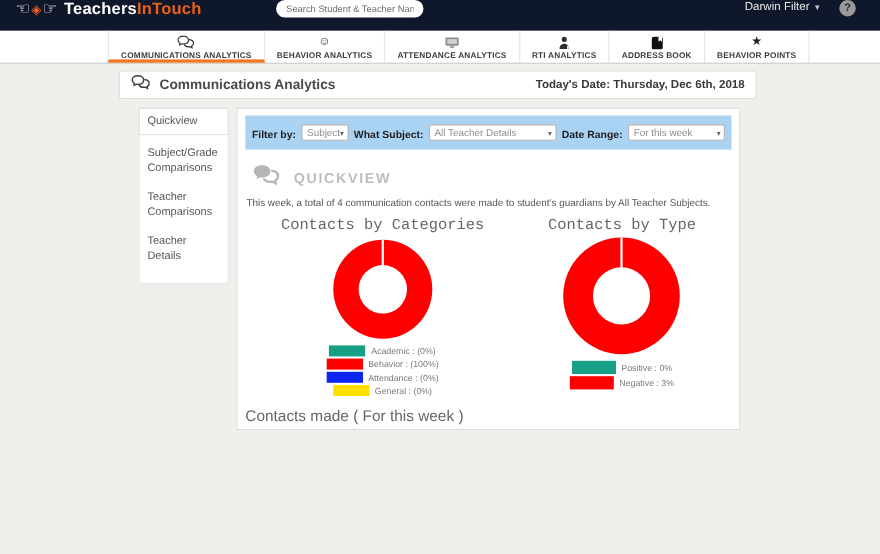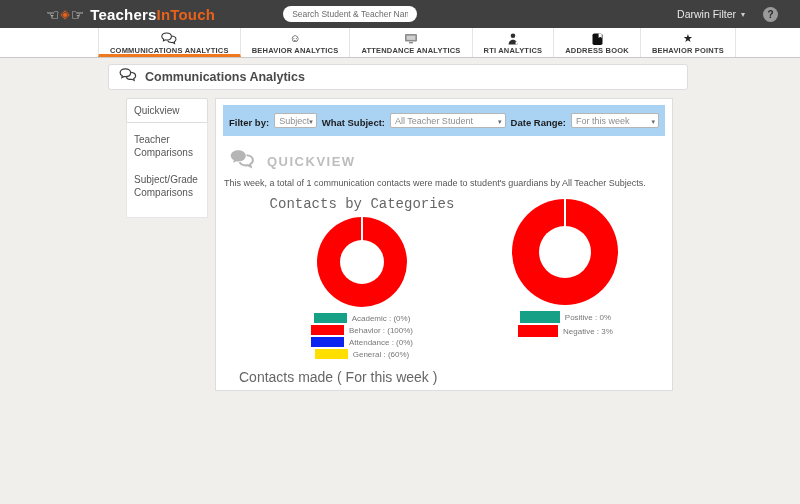--- a/index.html
+++ b/index.html
@@ -5,22 +5,22 @@
   * { margin:0; padding:0; box-sizing:border-box; }
   html,body { width:800px; height:504px; }
   body {
     font-family:"Liberation Sans", sans-serif;
     background:#f0efeb;
     overflow:hidden;
     position:relative;
   }
   
   .topbar {
-    height:28px; background:#404040; display:flex; align-items:center;
-    padding:0 22px 0 46px;
+    height:28px; background:#0f172a; display:flex; align-items:flex-start;
+    padding:0 22px 0 14px;
   }
   .logo { display:flex; align-items:center; cursor:pointer; }
   .hand { color:#f5f5f5; font-size:15px; line-height:1; }
   .logo-gem { color:#e8611a; font-size:12px; margin:0 1px; line-height:1; }
   .hand-left::before { content:"\261C"; }
   .logo-gem::before { content:"\25C8"; }
   .hand-right::before { content:"\261E"; }
   .brand { margin-left:6px; font-size:15px; font-weight:bold; letter-spacing:.2px; }
   .brand .t1 { color:#ffffff; }
   .brand .t2 { color:#e8611a; }
@@ -112,21 +112,21 @@
   .swatch { display:inline-block; margin-right:5px; }
   .legend-1 .swatch { width:33px; height:10px; }
   .legend-2 .swatch { width:40px; height:12px; }
   .legend-text { font-size:8px; color:#777; white-space:nowrap; }
   .sw-teal { background:#16a085; }
   .sw-red { background:#fe0000; }
   .sw-blue { background:#0b24f0; }
   .sw-yellow { background:#ffdf00; }
   
   .bar-section { margin-top:8px; }
-  .bar-title { font-size:14px; color:#666; margin-left:16px; }
+  .bar-title { font-size:14px; color:#666; margin-left:0; }
   .bar-chart { display:flex; margin-top:8px; }
   .y-axis { width:26px; position:relative; flex-shrink:0; }
   .y-label {
     position:absolute; left:-16px; top:50%; transform:rotate(-90deg) translateX(50%);
     transform-origin:center; font-size:7.5px; color:#999; white-space:nowrap; width:44px; text-align:center;
   }
   .tick { position:absolute; right:3px; font-size:8px; color:#999; }
   .tick-1 { top:-4px; }
   .plot {
     flex:1; height:131px; border-bottom:1px solid #bbb; border-left:1px solid #ccc;
@@ -219,62 +219,64 @@
   <div class="title-bar">
     <div class="title-left">
       <span>
         <svg class="chat-svg-title" viewBox="0 0 20 16">
             <path d="M7 1 C3.2 1 1 3 1 5.4 C1 6.9 2 8.1 3.4 8.9 L3 11 L5.6 9.7 C6.1 9.8 6.5 9.9 7 9.9 C10.8 9.9 13 7.9 13 5.4 C13 3 10.8 1 7 1 Z" fill="none" stroke="#3a3a3a" stroke-width="1.4"></path>
             <path d="M13.6 4.9 C16.6 5.2 18.7 6.8 18.7 9 C18.7 10.3 17.9 11.4 16.6 12.1 L17 14.2 L14.5 12.9 C14 13 13.6 13.1 13.1 13.1 C10.7 13.1 8.8 12 8.1 10.5" fill="none" stroke="#3a3a3a" stroke-width="1.4"></path>
           </svg>
       </span>
       <span class="page-title">Communications Analytics</span>
     </div>
+    <span class="date-label">Today's Date: Thursday, Dec 6th, 2018</span>
   </div>
 
   <div class="content-row">
 
     <div class="sidebar">
       <div class="side-item-active">Quickview</div>
       <div class="side-panel">
+        <div class="side-item">Subject/Grade Comparisons</div>
         <div class="side-item">Teacher Comparisons</div>
-        <div class="side-item">Subject/Grade Comparisons</div>
+        <div class="side-item">Teacher Details</div>
       </div>
     </div>
 
     <div class="main-panel">
 
       <div class="filter-bar">
         <span class="filter-label">Filter by:</span>
         <div class="select sel-subject">
           <span>Subject</span>
             <span class="sel-arrow"></span>
         </div>
         <span class="filter-label">What Subject:</span>
         <div class="select sel-what">
-          <span>All Teacher Student</span>
+          <span>All Teacher Details</span>
             <span class="sel-arrow"></span>
         </div>
         <span class="filter-label">Date Range:</span>
         <div class="select sel-range">
           <span>For this week</span>
             <span class="sel-arrow"></span>
         </div>
       </div>
 
       <div class="qv-head">
         <span>
           <svg class="chat-svg-gray" viewBox="0 0 20 16">
               <path d="M7 1 C3.2 1 1 3 1 5.4 C1 6.9 2 8.1 3.4 8.9 L3 11 L5.6 9.7 C6.1 9.8 6.5 9.9 7 9.9 C10.8 9.9 13 7.9 13 5.4 C13 3 10.8 1 7 1 Z" fill="#b5b5b5"></path>
               <path d="M13.6 4.9 C16.6 5.2 18.7 6.8 18.7 9 C18.7 10.3 17.9 11.4 16.6 12.1 L17 14.2 L14.5 12.9 C14 13 13.6 13.1 13.1 13.1 C10.7 13.1 8.8 12 8.1 10.5" fill="none" stroke="#b5b5b5" stroke-width="1.6"></path>
             </svg>
         </span>
         <span class="qv-title">QUICKVIEW</span>
       </div>
-      <div class="qv-summary">This week, a total of 1 communication contacts were made to student's guardians by All Teacher Subjects.</div>
+      <div class="qv-summary">This week, a total of 4 communication contacts were made to student's guardians by All Teacher Subjects.</div>
 
       <div class="charts-row">
         <div class="chart-col">
           <span class="chart-title">Contacts by Categories</span>
           <div class="donut donut-1">
             <div class="gap-line"></div>
             <div class="hole"></div>
           </div>
           <div class="legend legend-1">
             <div class="legend-row">
@@ -284,25 +286,26 @@
             <div class="legend-row">
                 <span class="swatch sw-red"></span>
                 <span class="legend-text">Behavior : (100%)</span>
               </div>
             <div class="legend-row">
                 <span class="swatch sw-blue"></span>
                 <span class="legend-text">Attendance : (0%)</span>
               </div>
             <div class="legend-row">
                 <span class="swatch sw-yellow"></span>
-                <span class="legend-text">General : (60%)</span>
+                <span class="legend-text">General : (0%)</span>
               </div>
           </div>
         </div>
         <div class="chart-col">
+          <span class="chart-title">Contacts by Type</span>
           <div class="donut donut-2">
             <div class="gap-line"></div>
             <div class="hole"></div>
           </div>
           <div class="legend legend-2">
             <div class="legend-row">
                 <span class="swatch sw-teal"></span>
                 <span class="legend-text">Positive : 0%</span>
               </div>
             <div class="legend-row">

